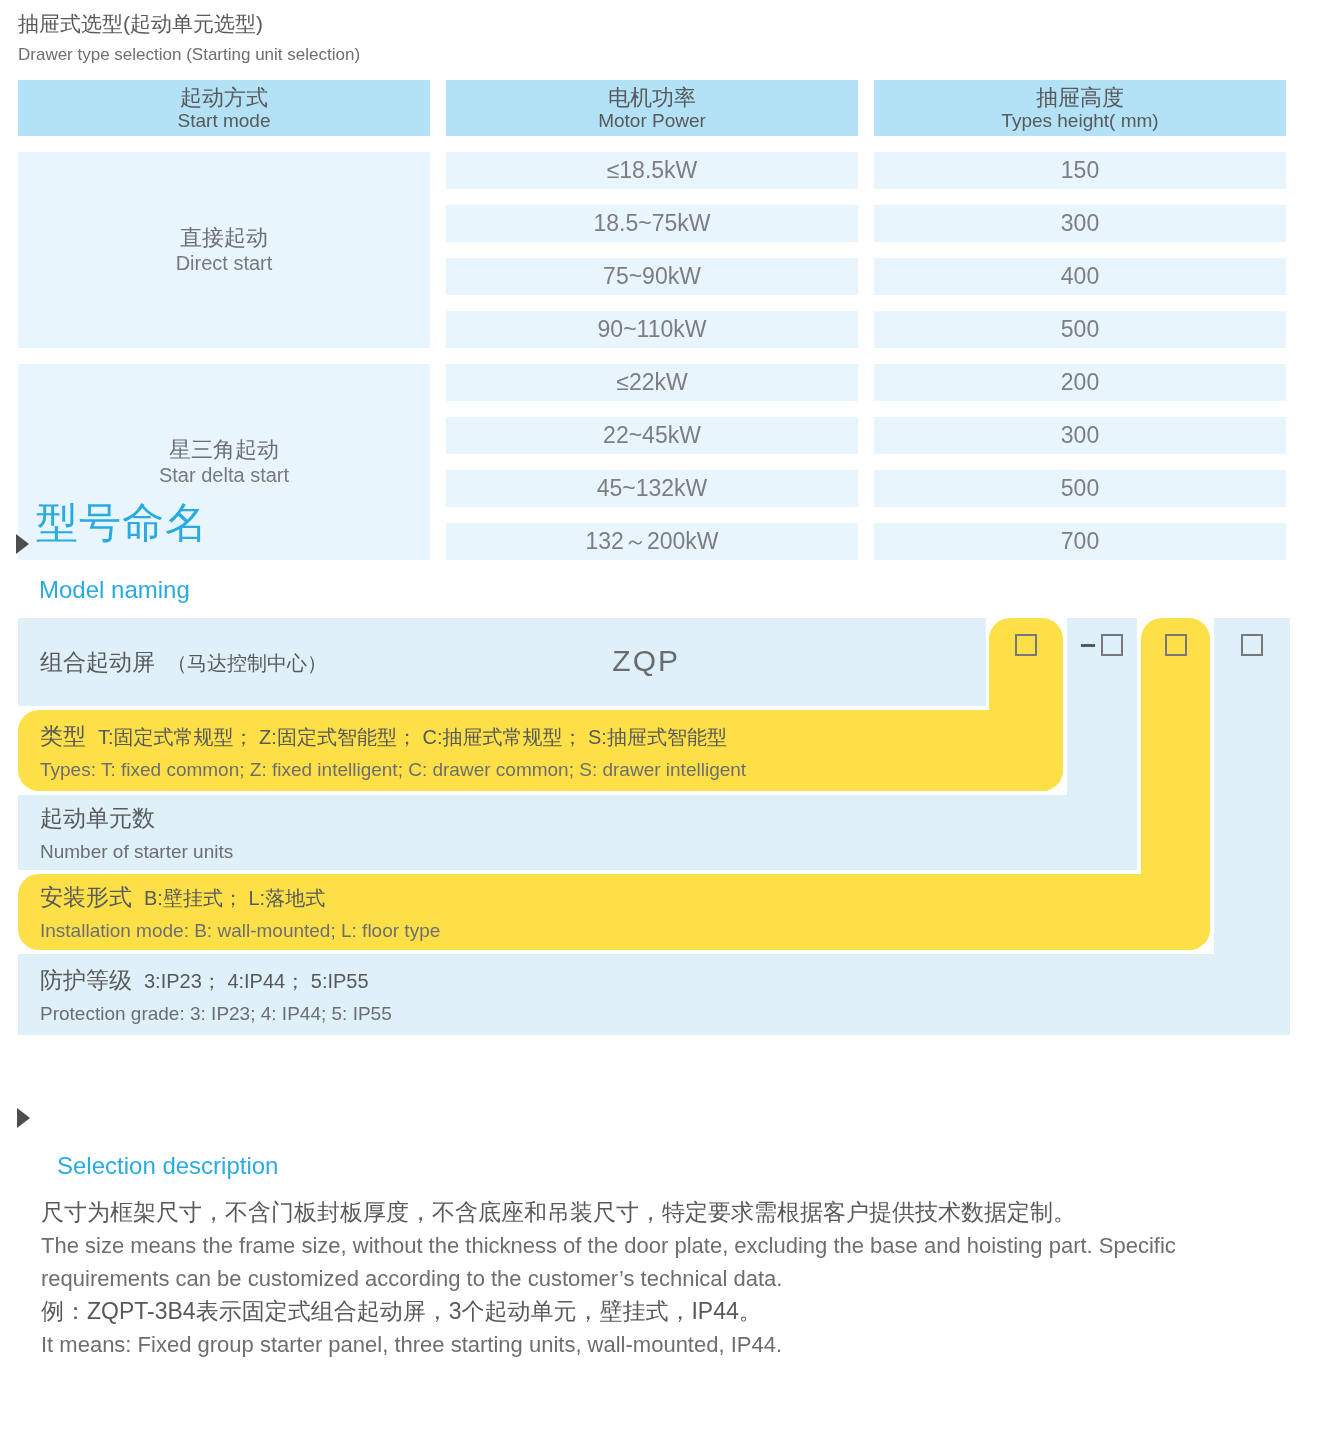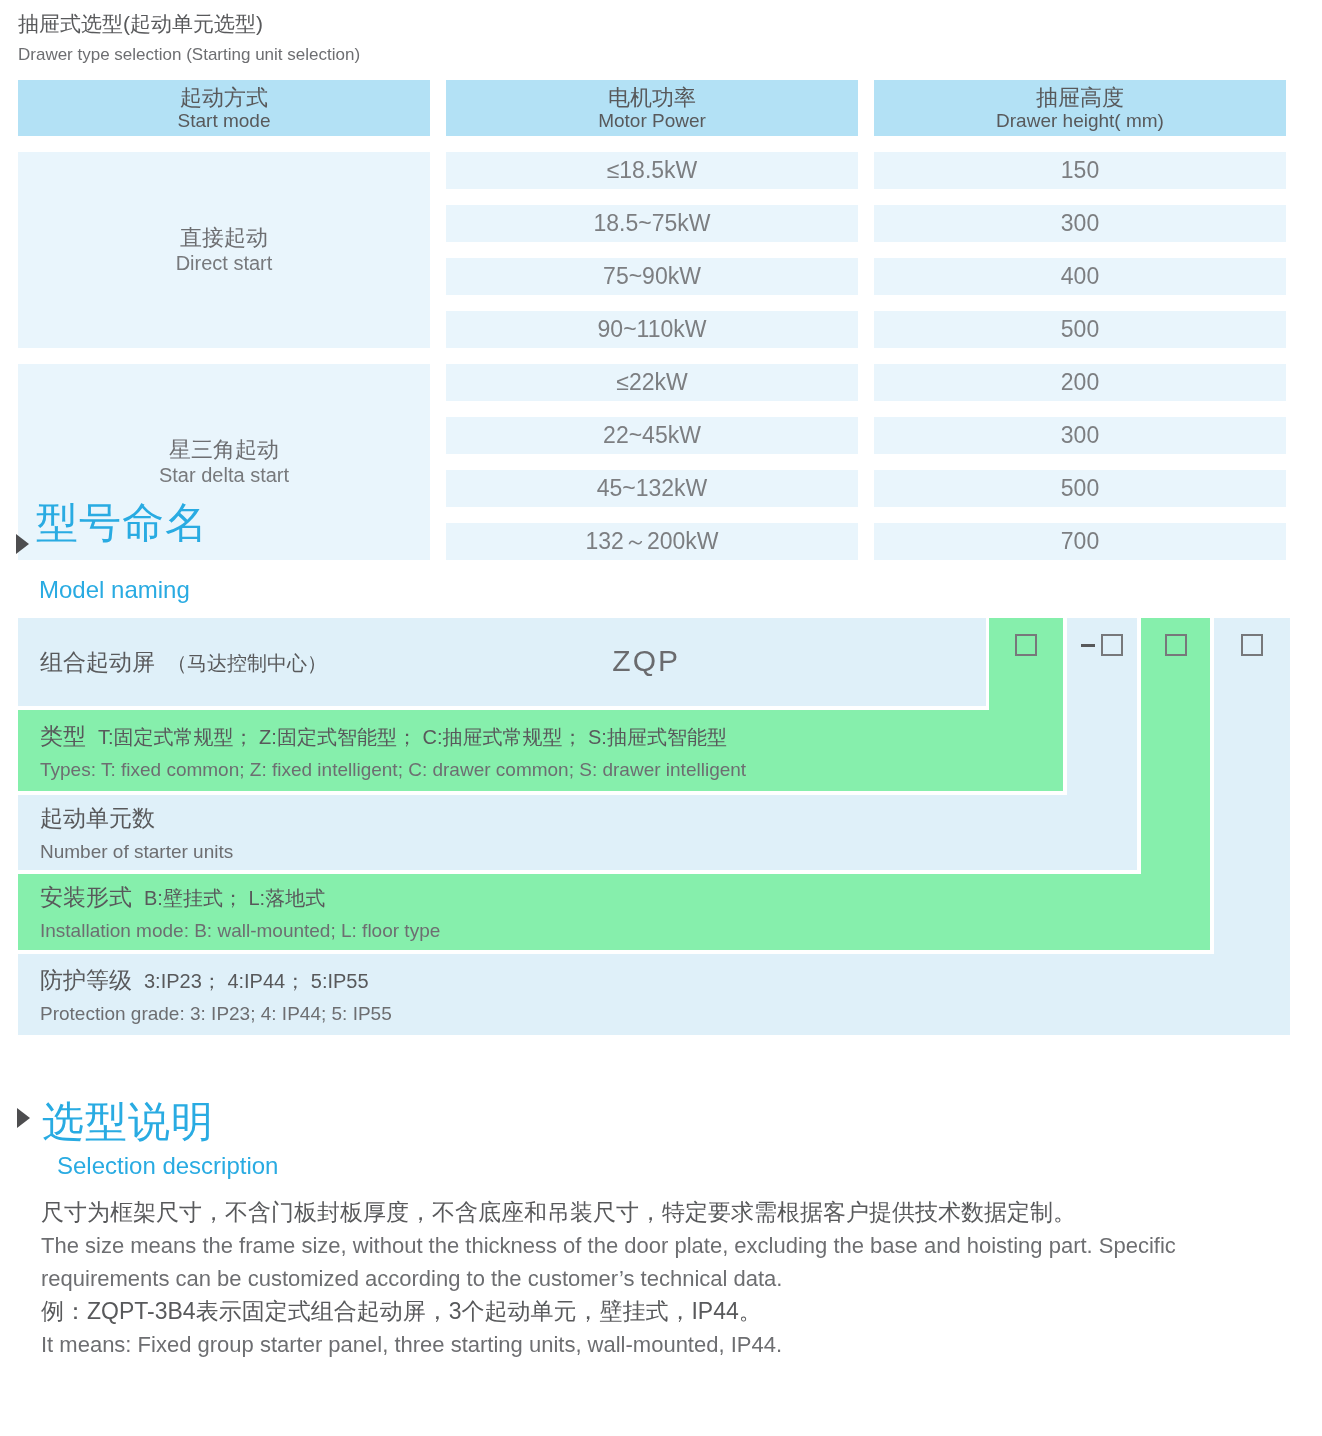--- a/index.html
+++ b/index.html
@@ -26,21 +26,21 @@
   
   .tri{position:absolute;width:0;height:0;border-left:13px solid #4d4d4f;
     border-top:10px solid transparent;border-bottom:10px solid transparent;}
   .h-cn{position:absolute;font-size:42px;color:#29abe2;letter-spacing:1px;}
   .h-en{position:absolute;font-size:24px;color:#29abe2;}
 
   
   .diagram{position:absolute;left:18px;top:618px;width:1272px;height:417px;}
   .band{position:absolute;}
   .blue{background:#dff0f9;}
-  .gray{background:#86efac;}
+  .gray{background:#fde047;border-radius:21px;}
   .colA{left:971px;top:0;width:74px;height:173px;}
   .colB{left:1049px;top:0;width:70px;height:252px;}
   .colC{left:1123px;top:0;width:69px;height:332px;}
   .colD{left:1196px;top:0;width:76px;height:417px;}
   .row1{left:0;top:0;width:968px;height:88px;}
   .row2{left:0;top:92px;width:1045px;height:81px;}
   .row3{left:0;top:177px;width:1119px;height:75px;}
   .row4{left:0;top:256px;width:1192px;height:76px;}
   .row5{left:0;top:336px;width:1272px;height:81px;}
   .bandtext{height:100%;display:flex;flex-direction:column;justify-content:center;
@@ -76,21 +76,21 @@
     <div class="th" style="grid-column:1;grid-row:1">
       <span class="cn">起动方式</span>
       <span class="en">Start mode</span>
     </div>
     <div class="th" style="grid-column:2;grid-row:1">
       <span class="cn">电机功率</span>
       <span class="en">Motor Power</span>
     </div>
     <div class="th" style="grid-column:3;grid-row:1">
       <span class="cn">抽屉高度</span>
-      <span class="en">Drawer height( mm)</span>
+      <span class="en">Types height( mm)</span>
     </div>
 
     <div class="td mode" style="grid-column:1;grid-row:2 / span 4">
       <span class="cn2">直接起动</span>
       <span class="en2">Direct start</span>
     </div>
     <div class="td" style="grid-column:2;grid-row:2">
         <span>≤18.5kW</span>
       </div>
     <div class="td" style="grid-column:3;grid-row:2">
@@ -199,21 +199,20 @@
       </div>
     <div class="slotwrap sw3">
         <div class="slot"></div>
       </div>
     <div class="slotwrap sw4">
         <div class="slot"></div>
       </div>
   </div>
 
   <div class="tri" style="left:17px;top:1108px;"></div>
-  <div class="h-cn" style="left:42px;top:1094px;">选型说明</div>
   <div class="h-en" style="left:57px;top:1152px;">Selection description</div>
 
   <div class="desc">
     <div class="dcn">尺寸为框架尺寸，不含门板封板厚度，不含底座和吊装尺寸，特定要求需根据客户提供技术数据定制。</div>
     <div class="den">The size means the frame size, without the thickness of the door plate, excluding the base and hoisting part. Specific requirements can be customized according to the customer’s technical data.</div>
     <div class="dcn">例：ZQPT-3B4表示固定式组合起动屏，3个起动单元，壁挂式，IP44。</div>
     <div class="den">It means: Fixed group starter panel, three starting units, wall-mounted, IP44.</div>
   </div>
 
 </div>

